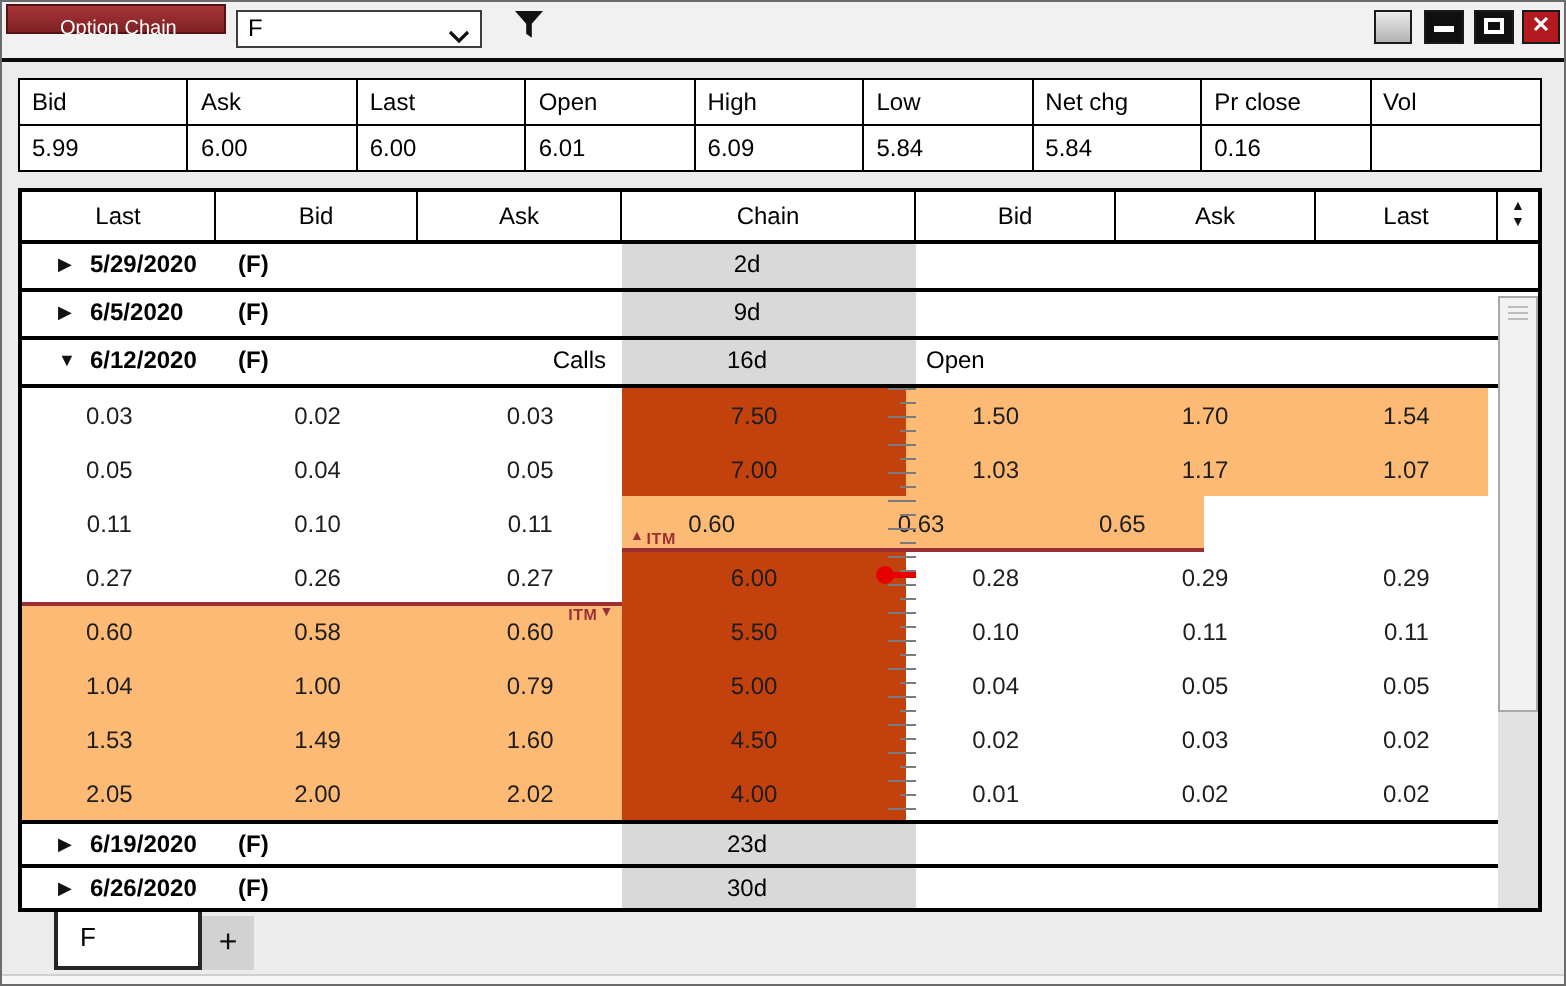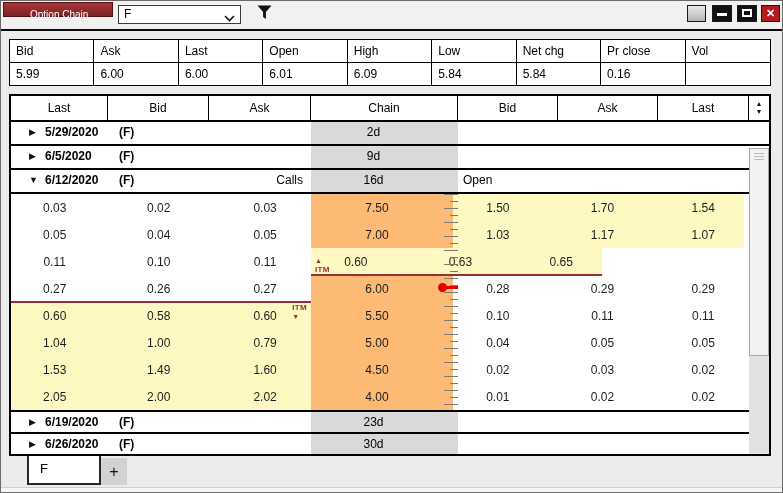--- a/index.html
+++ b/index.html
@@ -46,26 +46,26 @@
   .exp-dte{position:absolute;left:300px;width:147px;top:0;bottom:0;background:#d9d9d9;text-align:center;padding-right:22px;box-sizing:border-box;line-height:21px;}
   .calls-label{position:absolute;left:180px;width:112px;text-align:right;line-height:21px;}
   .puts-label{position:absolute;left:452px;line-height:21px;}
 
   .orows{position:relative;height:216px;}
   .orow{display:flex;height:27px;}
   .grp{display:flex;position:relative;gap:15px;}
   .grp.calls{width:300px;}
   .grp.puts{width:291px;}
   .ocell{font-size:12px;color:#1d1d1d;display:flex;align-items:center;justify-content:center;box-sizing:border-box;}
-  .strikecell{width:142px;background:#fdba74;display:flex;align-items:center;justify-content:center;padding-right:10px;box-sizing:border-box;font-size:12px;color:#1d1d1d;}
-  .hl{background:#fef9c3;}
+  .strikecell{width:142px;background:#c2410c;display:flex;align-items:center;justify-content:center;padding-right:10px;box-sizing:border-box;font-size:12px;color:#1d1d1d;}
+  .hl{background:#fdba74;}
   .itm-line{position:absolute;left:0;right:0;height:2px;background:#9c2f35;z-index:3;}
   .itm-line.top{top:-1px;}
   .itm-line.bottom{bottom:-1px;}
-  .itm-flag{position:absolute;z-index:4;font-size:8px;font-weight:bold;color:#9c2f35;letter-spacing:.3px;display:flex;align-items:flex-start;gap:1px;flex-direction:column;}
+  .itm-flag{position:absolute;z-index:4;font-size:8px;font-weight:bold;color:#9c2f35;letter-spacing:.3px;display:flex;align-items:flex-start;gap:1px;}
   .itm-flag .tri-s{font-size:7px;line-height:7px;}
   .grp.calls .itm-flag{top:1px;right:4px;}
   .grp.puts .itm-flag{bottom:1px;left:4px;}
 
   .ruler{position:absolute;left:427px;top:0;width:20px;height:216px;z-index:2;
     background-image:
       repeating-linear-gradient(to bottom,#7b7b7b 0 1px,transparent 1px 7px),
       repeating-linear-gradient(to bottom,#7b7b7b 0 1px,transparent 1px 14px);
     background-size:8px 100%,14px 100%;
     background-position:right top,right top;

